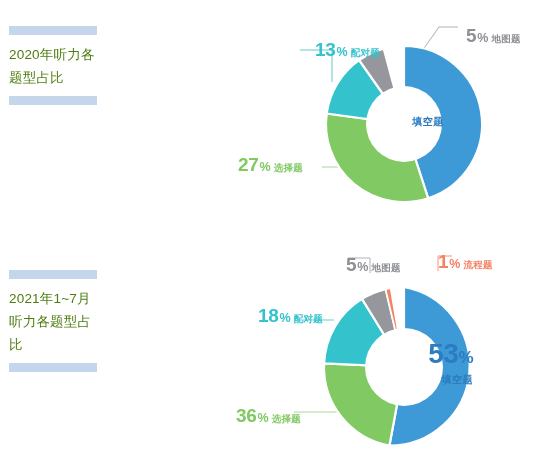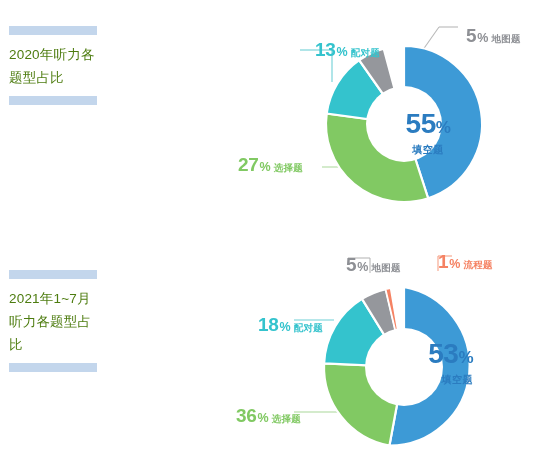--- a/index.html
+++ b/index.html
@@ -152,21 +152,20 @@
 
         <path d="M 0 0 L -77.3 -10.5 A 78 78 0 0 1 -44.8 -63.8 Z" fill="#34c3cd" stroke="#ffffff" stroke-width="2.2"></path>
 
         <path d="M 0 0 L -44.8 -63.8 A 78 78 0 0 1 -20.3 -75.3 Z" fill="#95979c" stroke="#ffffff" stroke-width="2.2"></path>
 
         <circle cx="0" cy="0" r="38" fill="#ffffff"></circle>
       </g>
     </svg>
 
     <div class="hole-label" id="hole-2020">
-      <span class="big"><span>55</span><span class="sign">%</span></span>
       <span class="sub">填空题</span>
     </div>
 
     <div class="callout" id="cal-2020-match">
       <span class="pct c-teal">13</span><span class="pct-sign c-teal">%</span><span class="cat c-teal">配对题</span>
     </div>
 
     <div class="callout" id="cal-2020-choice">
       <span class="pct c-green">27</span><span class="pct-sign c-green">%</span><span class="cat c-green">选择题</span>
     </div>
@@ -218,20 +217,20 @@
   </div>
 
   <div class="callout" style="left:346px;top:15px;">
     <span class="pct c-gray">5</span><span class="pct-sign c-gray">%</span><span class="cat c-gray">地图题</span>
   </div>
 
   <div class="callout" style="left:438px;top:12px;">
     <span class="pct c-orange">1</span><span class="pct-sign c-orange">%</span><span class="cat c-orange">流程题</span>
   </div>
 
-  <div class="callout" style="left:258px;top:75px;">
+  <div class="callout" style="left:258px;top:66px;">
     <span class="pct c-teal">18</span><span class="pct-sign c-teal">%</span><span class="cat c-teal">配对题</span>
   </div>
 
   <div class="callout" style="left:236px;top:166px;">
     <span class="pct c-green">36</span><span class="pct-sign c-green">%</span><span class="cat c-green">选择题</span>
   </div>
 </div>
 
 </body></html>

